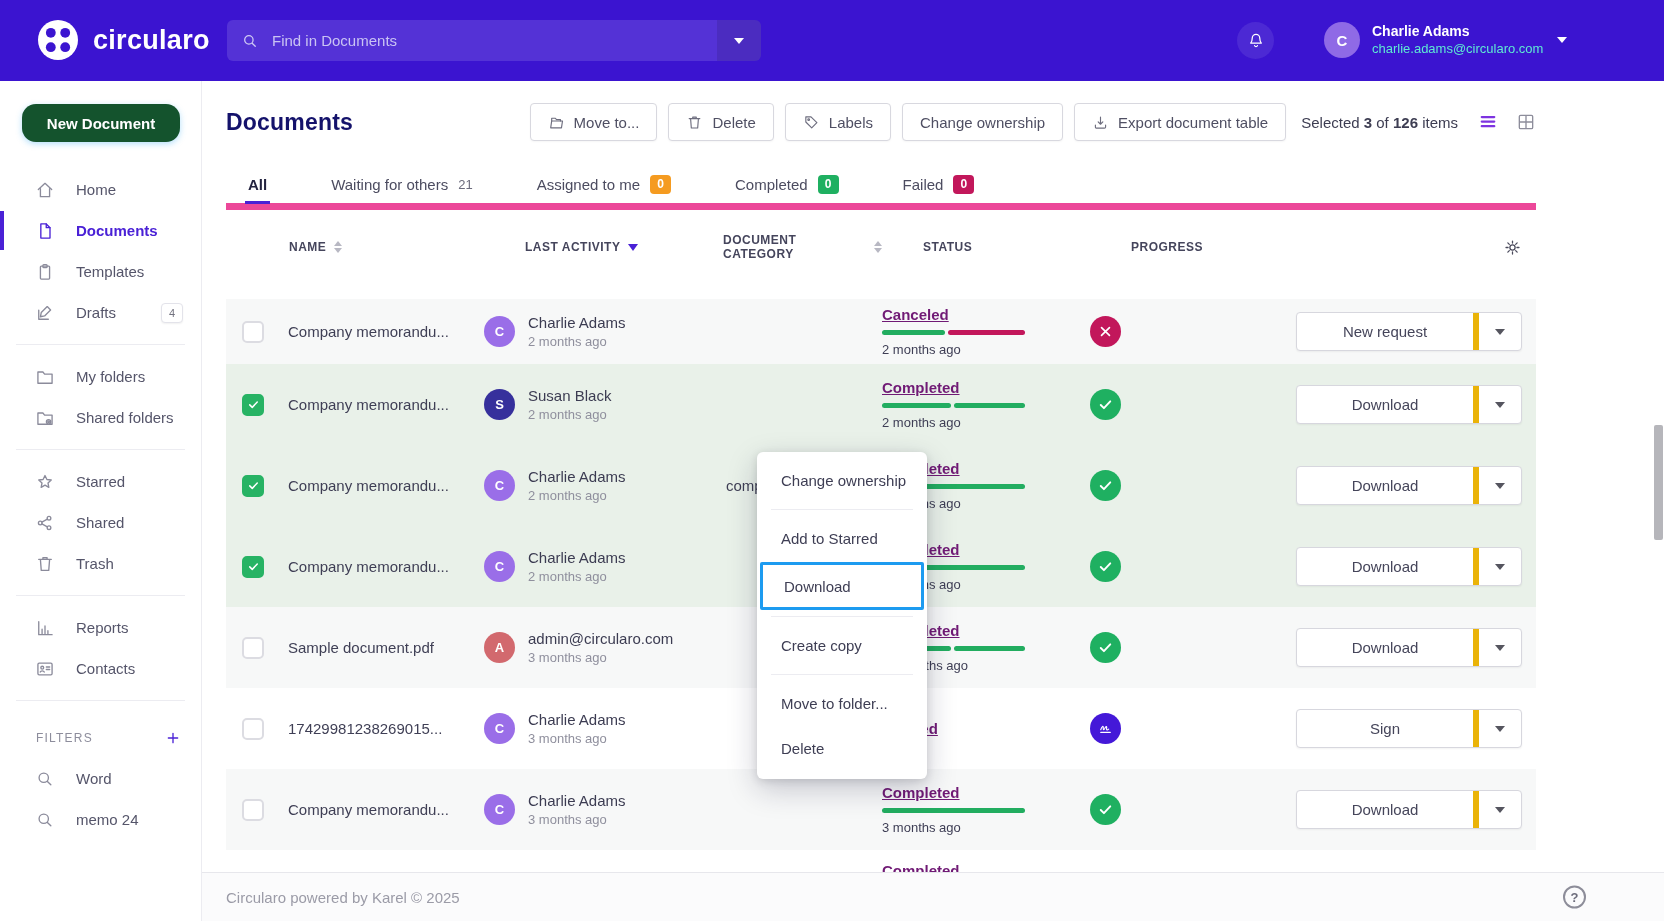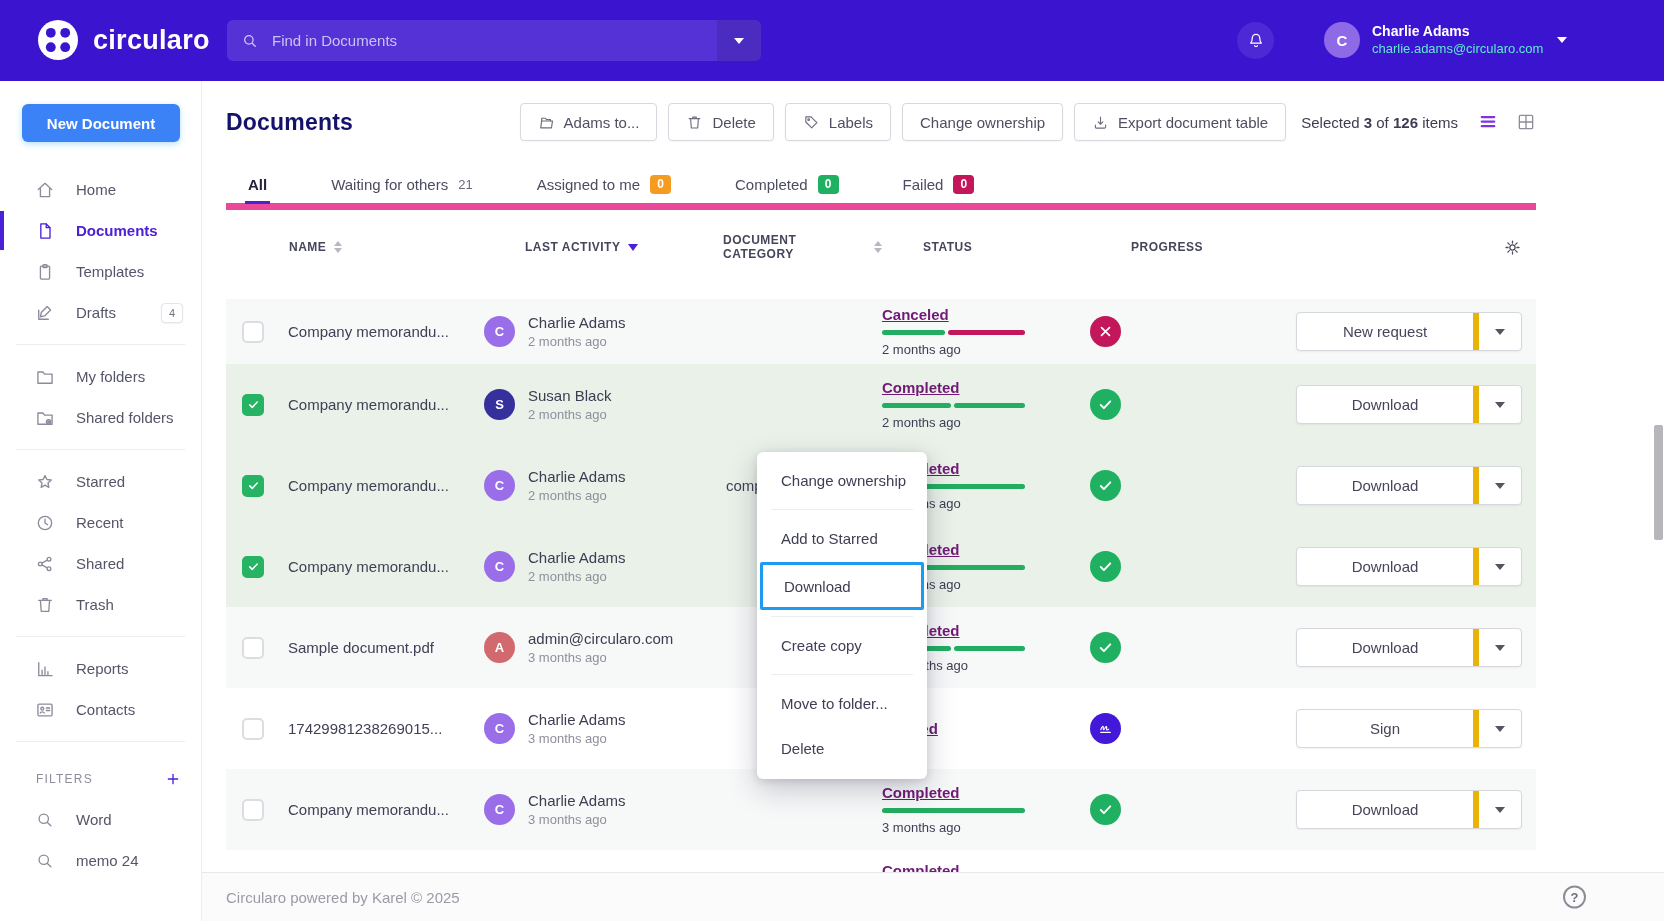--- a/index.html
+++ b/index.html
@@ -20,21 +20,21 @@
   .bell .icn { width:20px; height:20px; color:#fff; }
   .userchip { position:absolute; left:1324px; top:22px; display:flex; align-items:center; cursor:pointer; }
   .u-avatar { width:36px; height:36px; border-radius:50%; background:#8f6ae6; color:#fff; font-size:15px; font-weight:700; display:flex; align-items:center; justify-content:center; }
   .u-texts { margin-left:12px; line-height:1.25; }
   .u-name { color:#fff; font-size:14px; font-weight:700; }
   .u-email { color:#5eead4; font-size:13px; }
   .u-caret { margin-left:14px; }
 
   
   .sidebar { position:absolute; left:0; top:81px; bottom:0; width:202px; background:#fff; border-right:1px solid #ececf1; }
-  .new-doc { position:absolute; left:22px; top:23px; width:158px; height:38px; background:#3b82f6; border:none; border-radius:6px; color:#fff; font-size:15px; font-weight:700; font-family:inherit; cursor:pointer; box-shadow:0 2px 6px rgba(43,166,244,.35); }
+  .new-doc { position:absolute; left:22px; top:23px; width:158px; height:38px; background:#14532d; border:none; border-radius:14px; color:#fff; font-size:15px; font-weight:700; font-family:inherit; cursor:pointer; box-shadow:0 2px 6px rgba(43,166,244,.35); }
   .side-nav { position:absolute; left:0; right:0; top:88px; }
   .side-item { height:41px; display:flex; align-items:center; padding-left:35px; gap:21px; color:#55556a; font-size:15px; position:relative; cursor:pointer; }
   .side-item .icn { width:20px; height:20px; color:#8b8b9b; flex:0 0 auto; }
   .side-item.active { color:#4a21d6; font-weight:700; }
   .side-item.active .icn { color:#4a21d6; }
   .side-item.active::before { content:""; position:absolute; left:0; top:1px; bottom:1px; width:4px; background:#4a21d6; }
   .badge-box { margin-left:auto; margin-right:18px; border:1px solid #e3e3ea; border-radius:4px; font-size:11px; color:#72727f; padding:3px 7px; background:#fff; box-shadow:0 1px 2px rgba(0,0,0,.06); }
   .side-div { height:1px; background:#ececf1; margin:11px 16px; }
   .filters-head { display:flex; align-items:center; padding:18px 20px 12px 36px; color:#8d8d9c; font-size:12px; letter-spacing:1.2px; }
   .filters-plus { margin-left:auto; width:16px; height:16px; color:#4a21d6; cursor:pointer; }
@@ -224,29 +224,20 @@
           <span class="icn">
             <svg viewBox="0 0 24 24" fill="none" stroke="currentColor" stroke-width="1.6" stroke-linecap="round" stroke-linejoin="round">
               <path d="M12 4.2l2.3 4.8 5.2.6-3.9 3.6 1 5.2L12 15.8 7.4 18.4l1-5.2L4.5 9.6l5.2-.6z"></path>
             </svg>
           </span>
           <span class="lbl">Starred</span>
         </div>
         <div class="side-item">
           <span class="icn">
             <svg viewBox="0 0 24 24" fill="none" stroke="currentColor" stroke-width="1.6" stroke-linecap="round" stroke-linejoin="round">
-              <circle cx="12" cy="12" r="8"></circle>
-              <path d="M12 7.5V12l3.1 2.1"></path>
-            </svg>
-          </span>
-          <span class="lbl">Recent</span>
-        </div>
-        <div class="side-item">
-          <span class="icn">
-            <svg viewBox="0 0 24 24" fill="none" stroke="currentColor" stroke-width="1.6" stroke-linecap="round" stroke-linejoin="round">
               <circle cx="6.3" cy="12" r="2.2"></circle>
               <circle cx="16.8" cy="6.3" r="2.2"></circle>
               <circle cx="16.8" cy="17.7" r="2.2"></circle>
               <path d="M8.3 11 14.8 7.4M8.3 13.1l6.5 3.5"></path>
             </svg>
           </span>
           <span class="lbl">Shared</span>
         </div>
         <div class="side-item">
           <span class="icn">
@@ -314,21 +305,21 @@
     <div class="toolbar">
       <span class="page-title">Documents</span>
       <span class="tb-group" id="tb-group">
           <button class="tb-btn">
             <span class="icn">
               <svg viewBox="0 0 24 24" fill="none" stroke="currentColor" stroke-width="1.6" stroke-linecap="round" stroke-linejoin="round">
                 <path d="M3.8 19.5 5.2 9.8h15.3l-1.5 9.7z"></path>
                 <path d="M5.2 9.8V6h5.2l1.6 2h5.6v1.8"></path>
               </svg>
             </span>
-            <span>Adams to...</span>
+            <span>Move to...</span>
           </button>
           <button class="tb-btn">
             <span class="icn">
               <svg viewBox="0 0 24 24" fill="none" stroke="currentColor" stroke-width="1.6" stroke-linecap="round" stroke-linejoin="round">
                 <path d="M4.5 6.5h15"></path>
                 <path d="M9.5 6.3V4.5h5v1.8"></path>
                 <path d="M6.5 6.7l1 13h9l1-13"></path>
               </svg>
             </span>
             <span>Delete</span>

